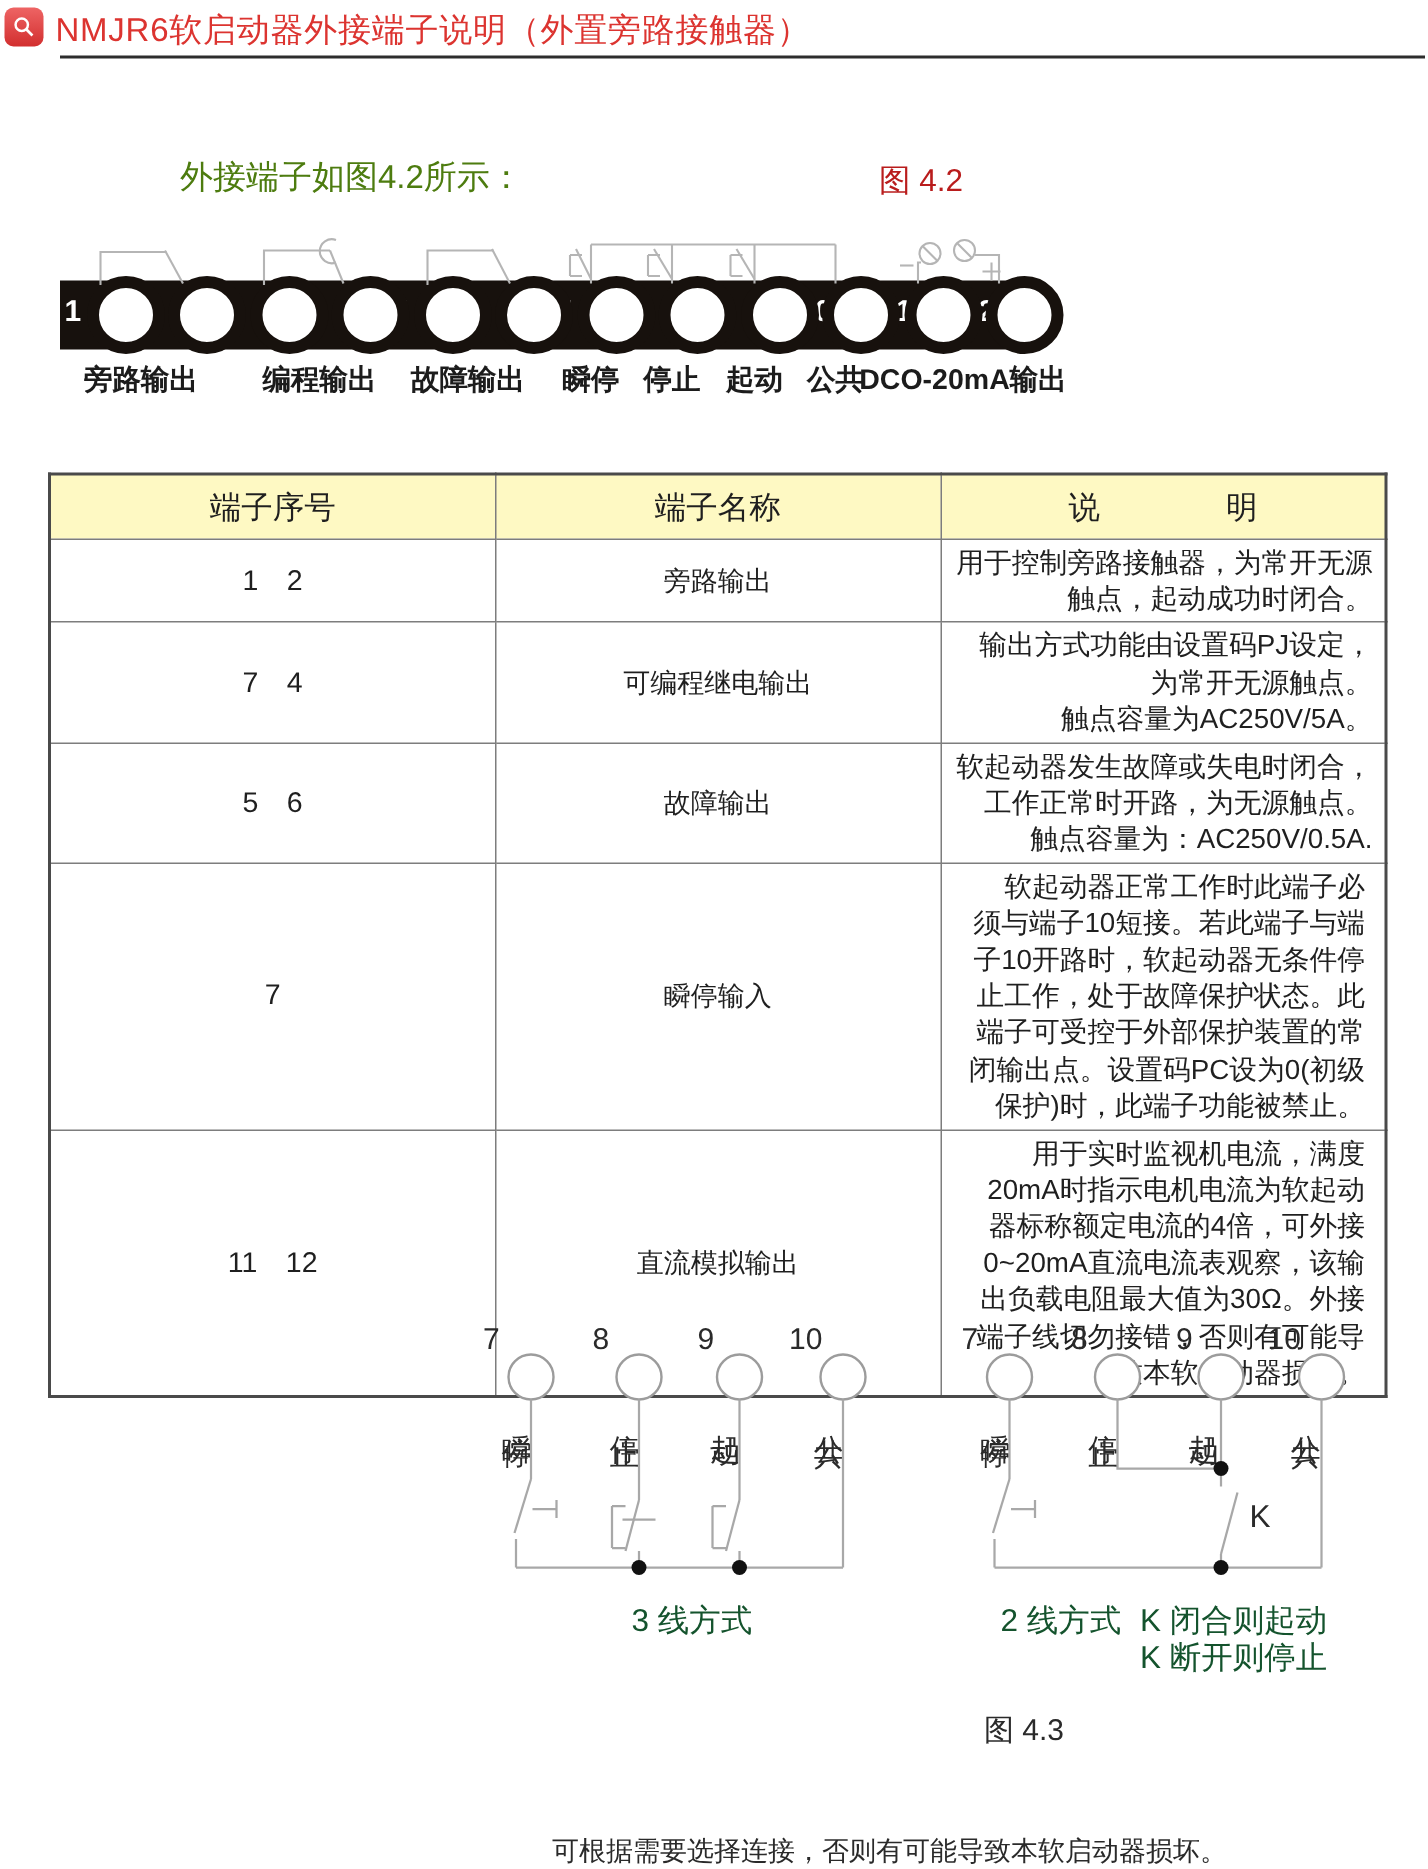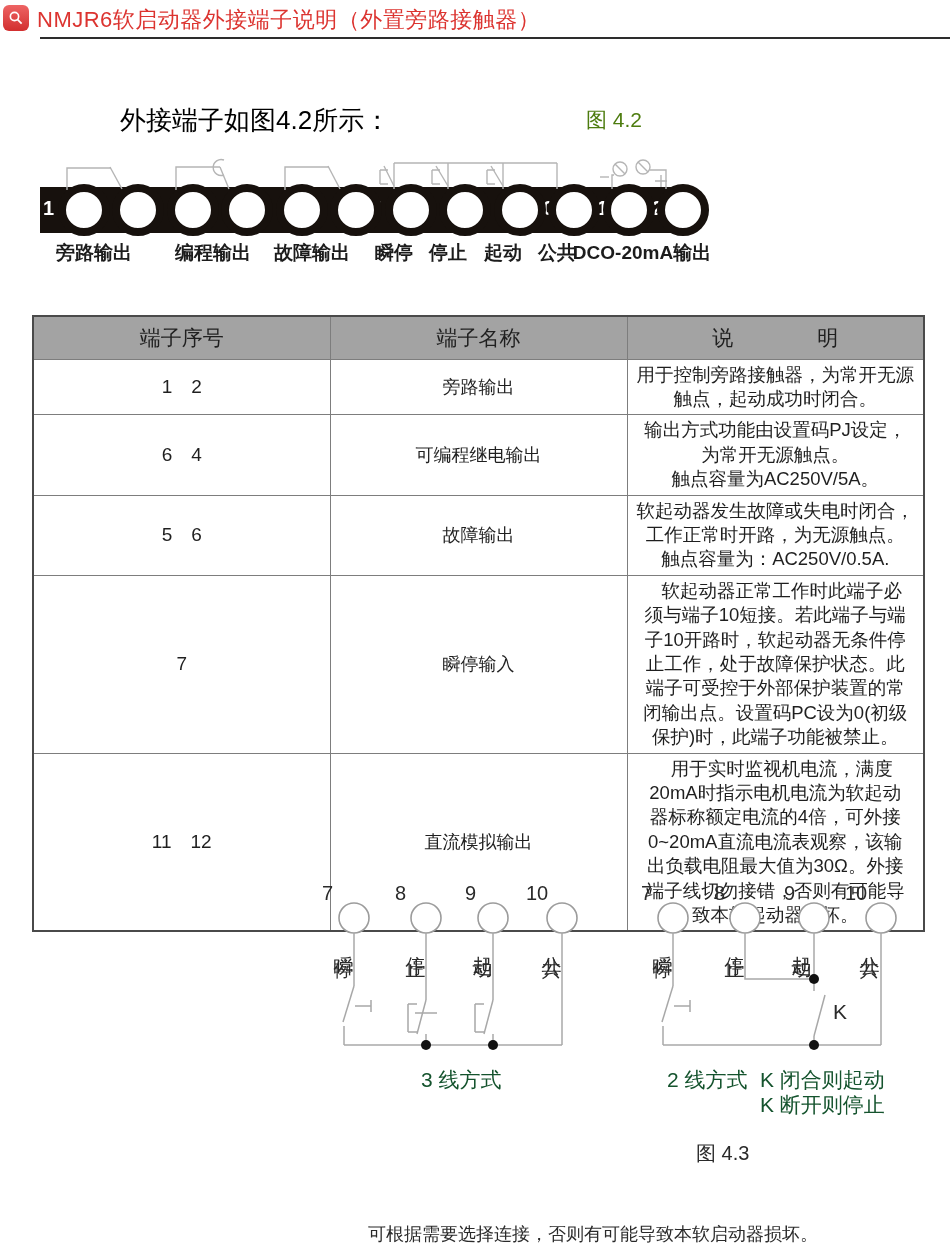--- a/index.html
+++ b/index.html
@@ -6,56 +6,56 @@
   .page{position:relative;width:952px;height:1246px;background:#fff;overflow:hidden;
         font-family:"Liberation Sans","DejaVu Sans",sans-serif;color:#222;}
 
   
   .hd-icon{position:absolute;left:3px;top:5px;width:26px;height:26px;border-radius:6px;
            background:linear-gradient(180deg,#ee6464,#d22f2f);display:flex;align-items:center;justify-content:center;}
   .hd-title{position:absolute;left:37px;top:5px;font-size:22px;letter-spacing:.5px;color:#dc3430;white-space:nowrap;}
   .hd-rule{position:absolute;left:40px;top:37px;width:910px;height:2px;background:#2d2d2d;}
 
   
-  .intro{position:absolute;left:120px;top:103px;font-size:26px;color:#000000;white-space:nowrap;}
-  .fig42{position:absolute;left:586px;top:106px;font-size:21px;color:#4d7c0f;white-space:nowrap;}
+  .intro{position:absolute;left:120px;top:103px;font-size:22px;color:#4d7c0f;white-space:nowrap;}
+  .fig42{position:absolute;left:586px;top:106px;font-size:21px;color:#b91c1c;white-space:nowrap;}
 
   
   .t-unit{position:absolute;top:187px;width:54px;height:46px;background:#17110d;}
   .t-num{position:absolute;left:3px;top:10px;z-index:2;color:#fff;font-size:20px;font-weight:bold;letter-spacing:-1px;}
   .t-circle{position:absolute;left:18px;top:-3px;z-index:5;width:36px;height:36px;background:#fff;
             border:8px solid #17110d;border-radius:50%;}
   .s-label{position:absolute;top:240px;transform:translateX(-50%);font-size:19px;font-weight:bold;
            color:#1c1c1c;white-space:nowrap;}
 
   
   .spec{position:absolute;left:32px;top:315px;width:893px;border-collapse:collapse;table-layout:fixed;}
   .spec th,.spec td{border:1px solid #7d7d7d;vertical-align:middle;color:#1f1f1f;}
   .spec{border:2px solid #4a4a4a;}
-  .spec th{background:#a3a3a3;font-size:21px;font-weight:normal;text-align:center;}
+  .spec th{background:#fef9c3;font-size:21px;font-weight:normal;text-align:center;}
   .spec thead tr{height:43px;}
   .spec tbody tr:nth-child(1){height:34px;}
   .spec tbody tr:nth-child(2){height:53px;}
   .spec tbody tr:nth-child(3){height:53px;}
   .spec tbody tr:nth-child(4){height:100px;}
   .spec tbody tr:nth-child(5){height:57px;}
   .spec tbody tr:nth-child(6){height:178px;}
   td.no{width:136px;text-align:center;font-size:19px;white-space:pre;}
   td.nm{width:202px;text-align:center;font-size:18px;}
-  td.ds{width:555px;text-align:center;font-size:18.5px;line-height:1.32;padding:3px 8px;white-space:pre-line;}
+  td.ds{width:555px;text-align:right;font-size:18.5px;line-height:1.32;padding:3px 8px;white-space:pre-line;}
   td.ds.center{margin-top:36px;}
   td.ds.ind{text-indent:0.7em;padding:3px 13px;}
 
   
   .dnum{position:absolute;font-size:20px;color:#2a2a2a;}
   .vlabel{position:absolute;writing-mode:vertical-rl;text-orientation:upright;font-size:20px;
           letter-spacing:3px;color:#2a2a2a;}
   .cap{position:absolute;font-size:21px;color:#14532d;white-space:nowrap;}
   .klab{position:absolute;left:833px;top:1000px;font-size:21px;color:#2a2a2a;}
-  .fig43{position:absolute;left:656px;top:1140px;font-size:20px;color:#2a2a2a;margin-left:40px;}
+  .fig43{position:absolute;left:656px;top:1140px;font-size:20px;color:#2a2a2a;}
   .footer{position:absolute;left:368px;top:1222px;font-size:18px;color:#2a2a2a;white-space:nowrap;}
 
   svg.art{position:absolute;left:0;top:0;z-index:1;pointer-events:none;}
 </style>
 </head>
 <body>
 
 <div class="page">
 
   <span class="hd-icon">
@@ -216,21 +216,21 @@
         <th>说　　　　明</th>
       </tr>
     </thead>
     <tbody>
       <tr>
         <td class="no">1　2</td>
         <td class="nm">旁路输出</td>
         <td class="ds center">用于控制旁路接触器，为常开无源触点，起动成功时闭合。</td>
       </tr>
       <tr>
-        <td class="no">6　4</td>
+        <td class="no">7　4</td>
         <td class="nm">可编程继电输出</td>
         <td class="ds">输出方式功能由设置码PJ设定，为常开无源触点。
 触点容量为AC250V/5A。</td>
       </tr>
       <tr>
         <td class="no">5　6</td>
         <td class="nm">故障输出</td>
         <td class="ds">软起动器发生故障或失电时闭合，工作正常时开路，为无源触点。
 触点容量为：AC250V/0.5A.</td>
       </tr>

